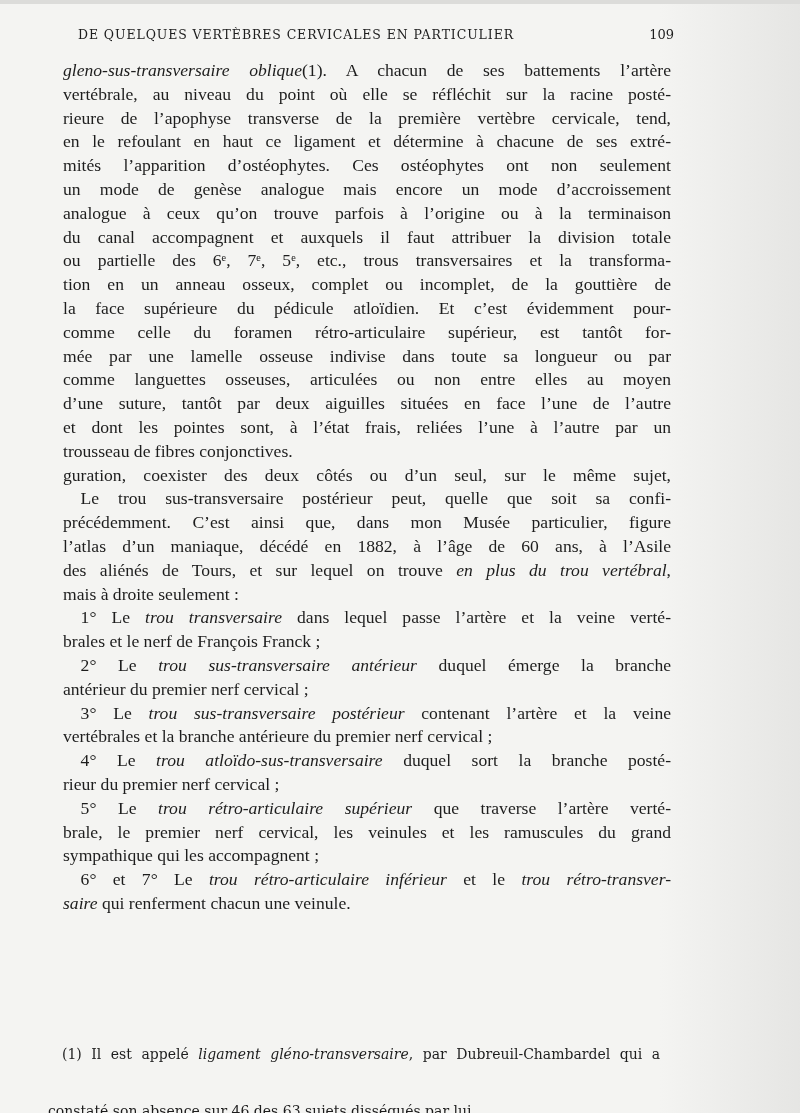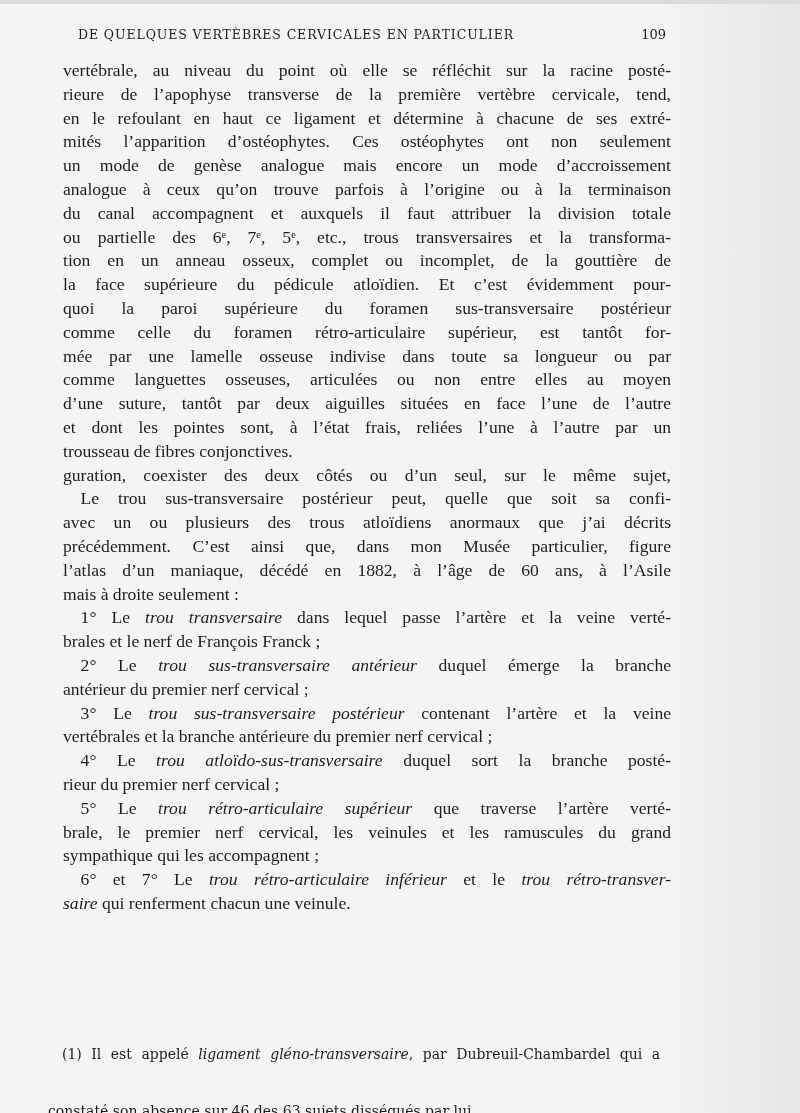--- a/index.html
+++ b/index.html
@@ -20,21 +20,21 @@
     }
     .header {
       position: absolute; left: 78px; top: 27px; width: 596px; height: 20px;
     }
     .running-head {
       position: absolute; left: 0; top: 0;
       font-size: 12.5px; letter-spacing: 0.9px;
       font-family: "DejaVu Serif", serif;
     }
     .page-number {
-      position: absolute; right: 8px; top: 0;
+      position: absolute; right: 0; top: 0;
       font-size: 13px;
     }
     .body-text {
       position: absolute; left: 63px; top: 59px; width: 608px;
       font-size: 17.6px;
       font-family: "Liberation Serif", "DejaVu Serif", serif;
     }
     .line {
       height: 23.8px; line-height: 23.8px;
       white-space: nowrap;
@@ -63,44 +63,44 @@
 <div class="page-edge-top"></div>
 <div class="page-shade-right"></div>
 
 <div class="header">
   <span class="running-head">DE QUELQUES VERTÈBRES CERVICALES EN PARTICULIER</span>
   <span class="page-number">109</span>
 </div>
 
 <div class="body-text" id="body">
     <div>
+      <div class="line"><i>gleno-sus-transversaire oblique</i><span>(1). A chacun de ses battements l’artère</span></div>
       <div class="line"><span>vertébrale, au niveau du point où elle se réfléchit sur la racine posté-</span></div>
       <div class="line"><span>rieure de l’apophyse transverse de la première vertèbre cervicale, tend,</span></div>
       <div class="line"><span>en le refoulant en haut ce ligament et détermine à chacune de ses extré-</span></div>
       <div class="line"><span>mités l’apparition d’ostéophytes. Ces ostéophytes ont non seulement</span></div>
       <div class="line"><span>un mode de genèse analogue mais encore un mode d’accroissement</span></div>
       <div class="line"><span>analogue à ceux qu’on trouve parfois à l’origine ou à la terminaison</span></div>
       <div class="line"><span>du canal accompagnent et auxquels il faut attribuer la division totale</span></div>
       <div class="line"><span>ou partielle des 6ᵉ, 7ᵉ, 5ᵉ, etc., trous transversaires et la transforma-</span></div>
       <div class="line"><span>tion en un anneau osseux, complet ou incomplet, de la gouttière de</span></div>
       <div class="line"><span>la face supérieure du pédicule atloïdien. Et c’est évidemment pour-</span></div>
-      <div class="line"><span>quoi la paroi supérieure du foramen sus-transversaire postérieur</span></div>
       <div class="line"><span>comme celle du foramen rétro-articulaire supérieur, est tantôt for-</span></div>
       <div class="line"><span>mée par une lamelle osseuse indivise dans toute sa longueur ou par</span></div>
       <div class="line"><span>comme languettes osseuses, articulées ou non entre elles au moyen</span></div>
       <div class="line"><span>d’une suture, tantôt par deux aiguilles situées en face l’une de l’autre</span></div>
       <div class="line"><span>et dont les pointes sont, à l’état frais, reliées l’une à l’autre par un</span></div>
       <div class="line last"><span>trousseau de fibres conjonctives.</span></div>
     </div>
     <div>
       <div class="line"><span>guration, coexister des deux côtés ou d’un seul, sur le même sujet,</span></div>
       <div class="line"><span> Le trou sus-transversaire postérieur peut, quelle que soit sa confi-</span></div>
-      <div class="line"><span>avec un ou plusieurs des trous atloïdiens anormaux que j’ai décrits</span></div>
       <div class="line"><span>précédemment. C’est ainsi que, dans mon Musée particulier, figure</span></div>
       <div class="line"><span>l’atlas d’un maniaque, décédé en 1882, à l’âge de 60 ans, à l’Asile</span></div>
+      <div class="line"><span>des aliénés de Tours, et sur lequel on trouve </span><i>en plus du trou vertébral</i><span>,</span></div>
       <div class="line last"><span>mais à droite seulement :</span></div>
     </div>
     <div>
       <div class="line"><span> </span><span>1° Le </span><i>trou transversaire</i><span> dans lequel passe l’artère et la veine verté-</span></div>
       <div class="line last"><span>brales et le nerf de François Franck ;</span></div>
     </div>
     <div>
       <div class="line"><span> </span><span>2° Le </span><i>trou sus-transversaire antérieur</i><span> duquel émerge la branche</span></div>
       <div class="line last"><span>antérieur du premier nerf cervical ;</span></div>
     </div>

